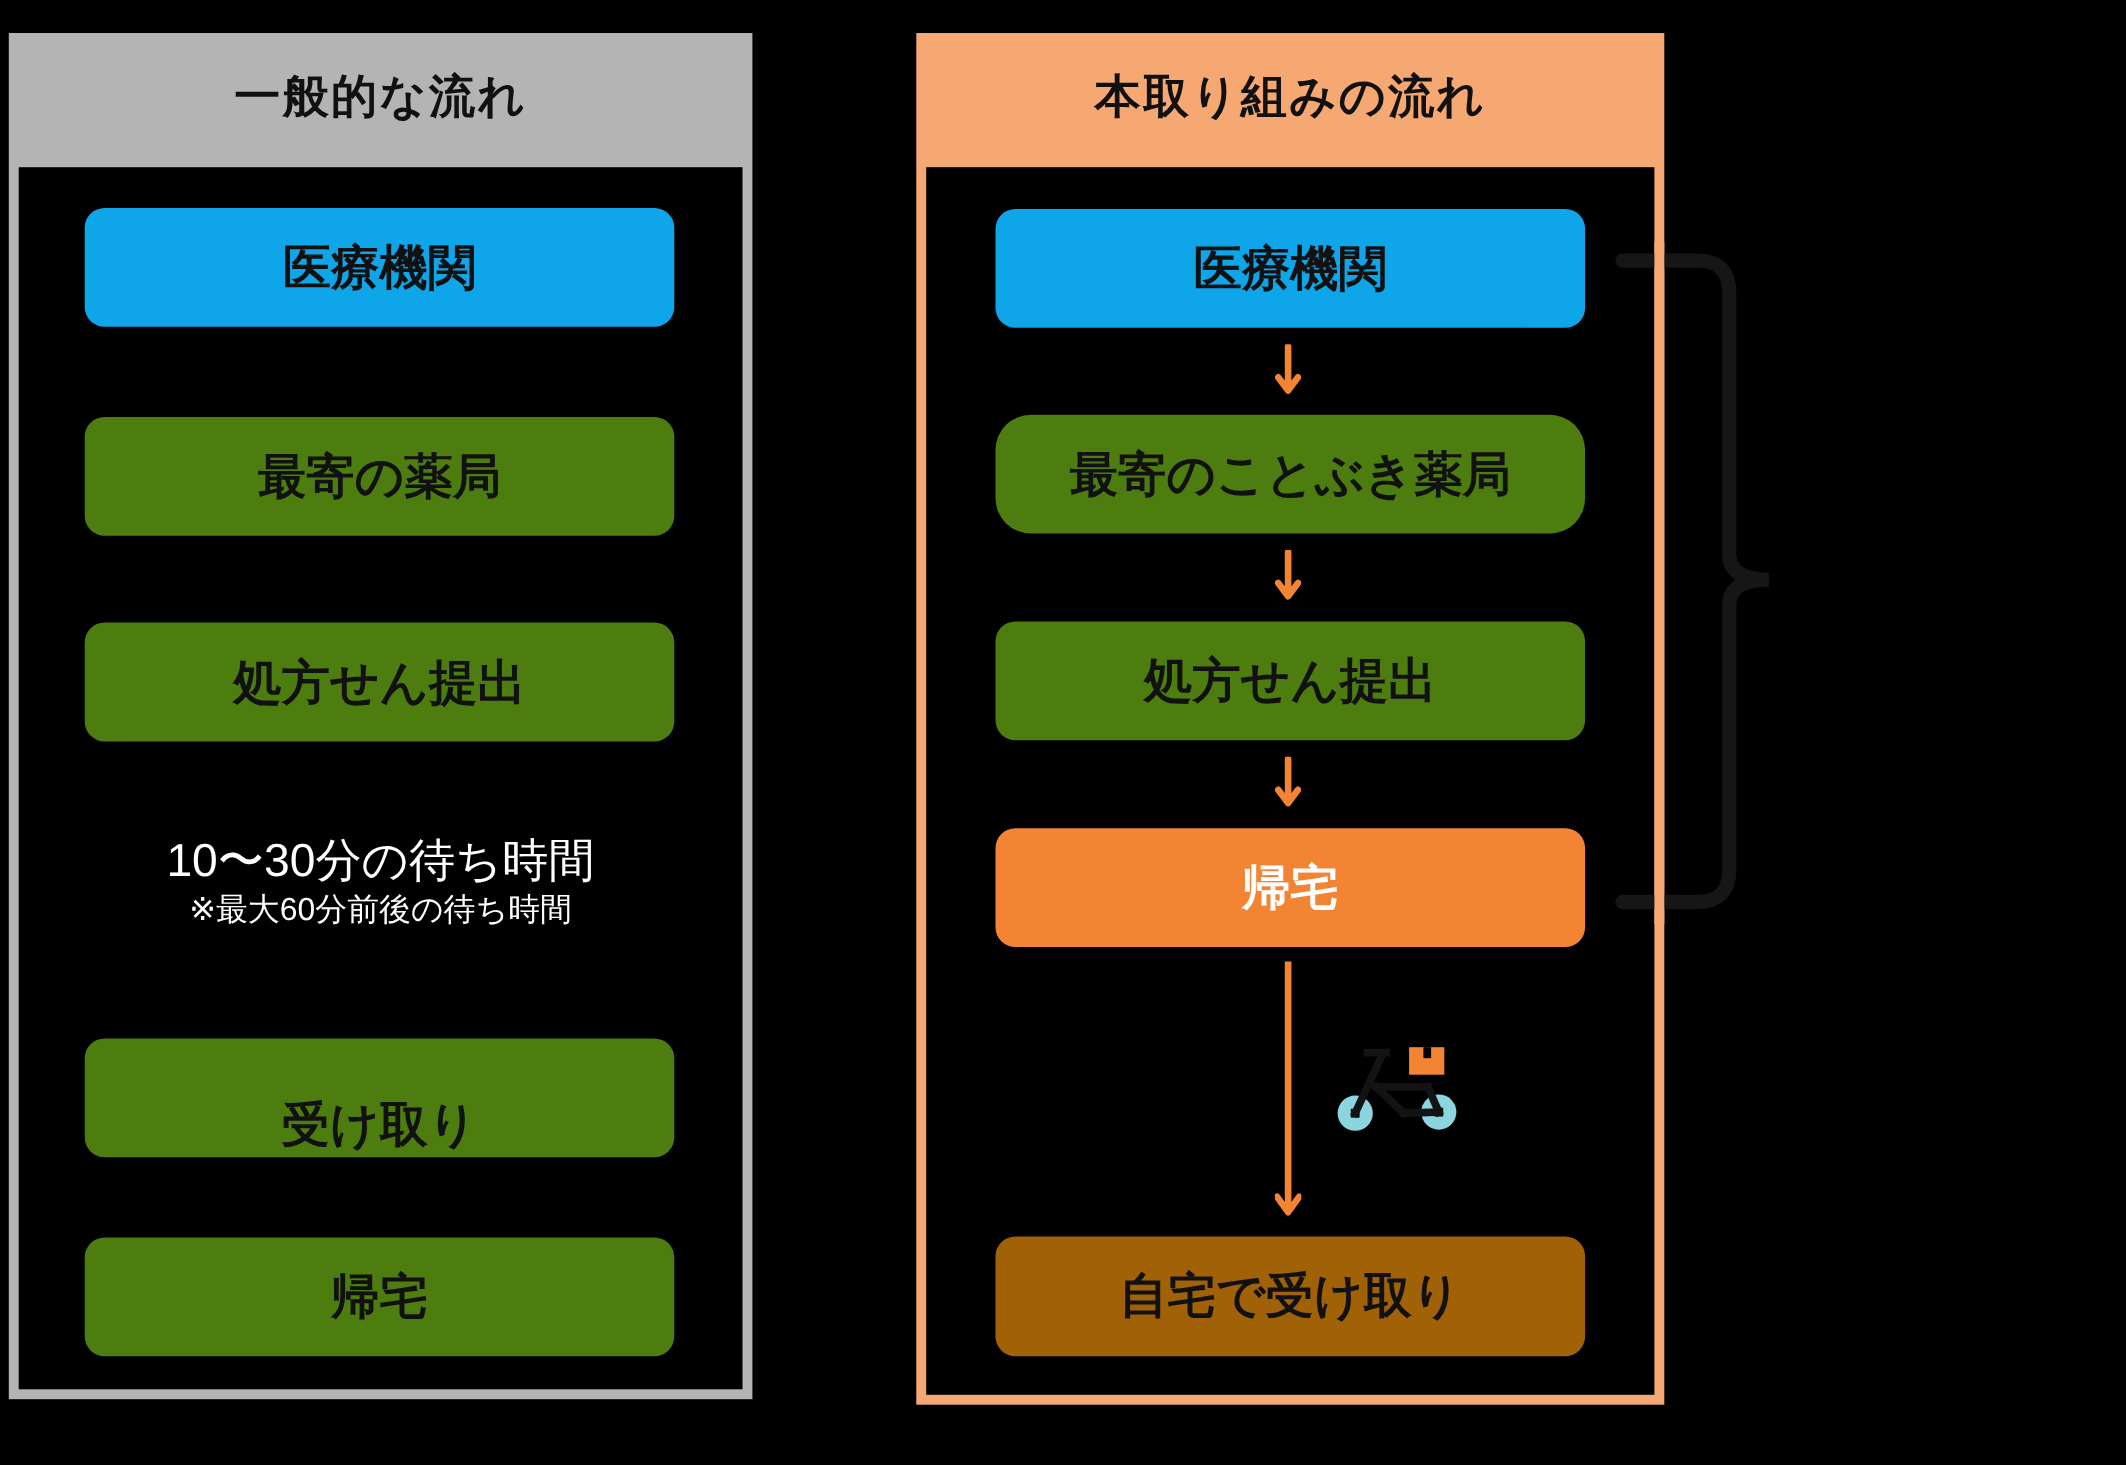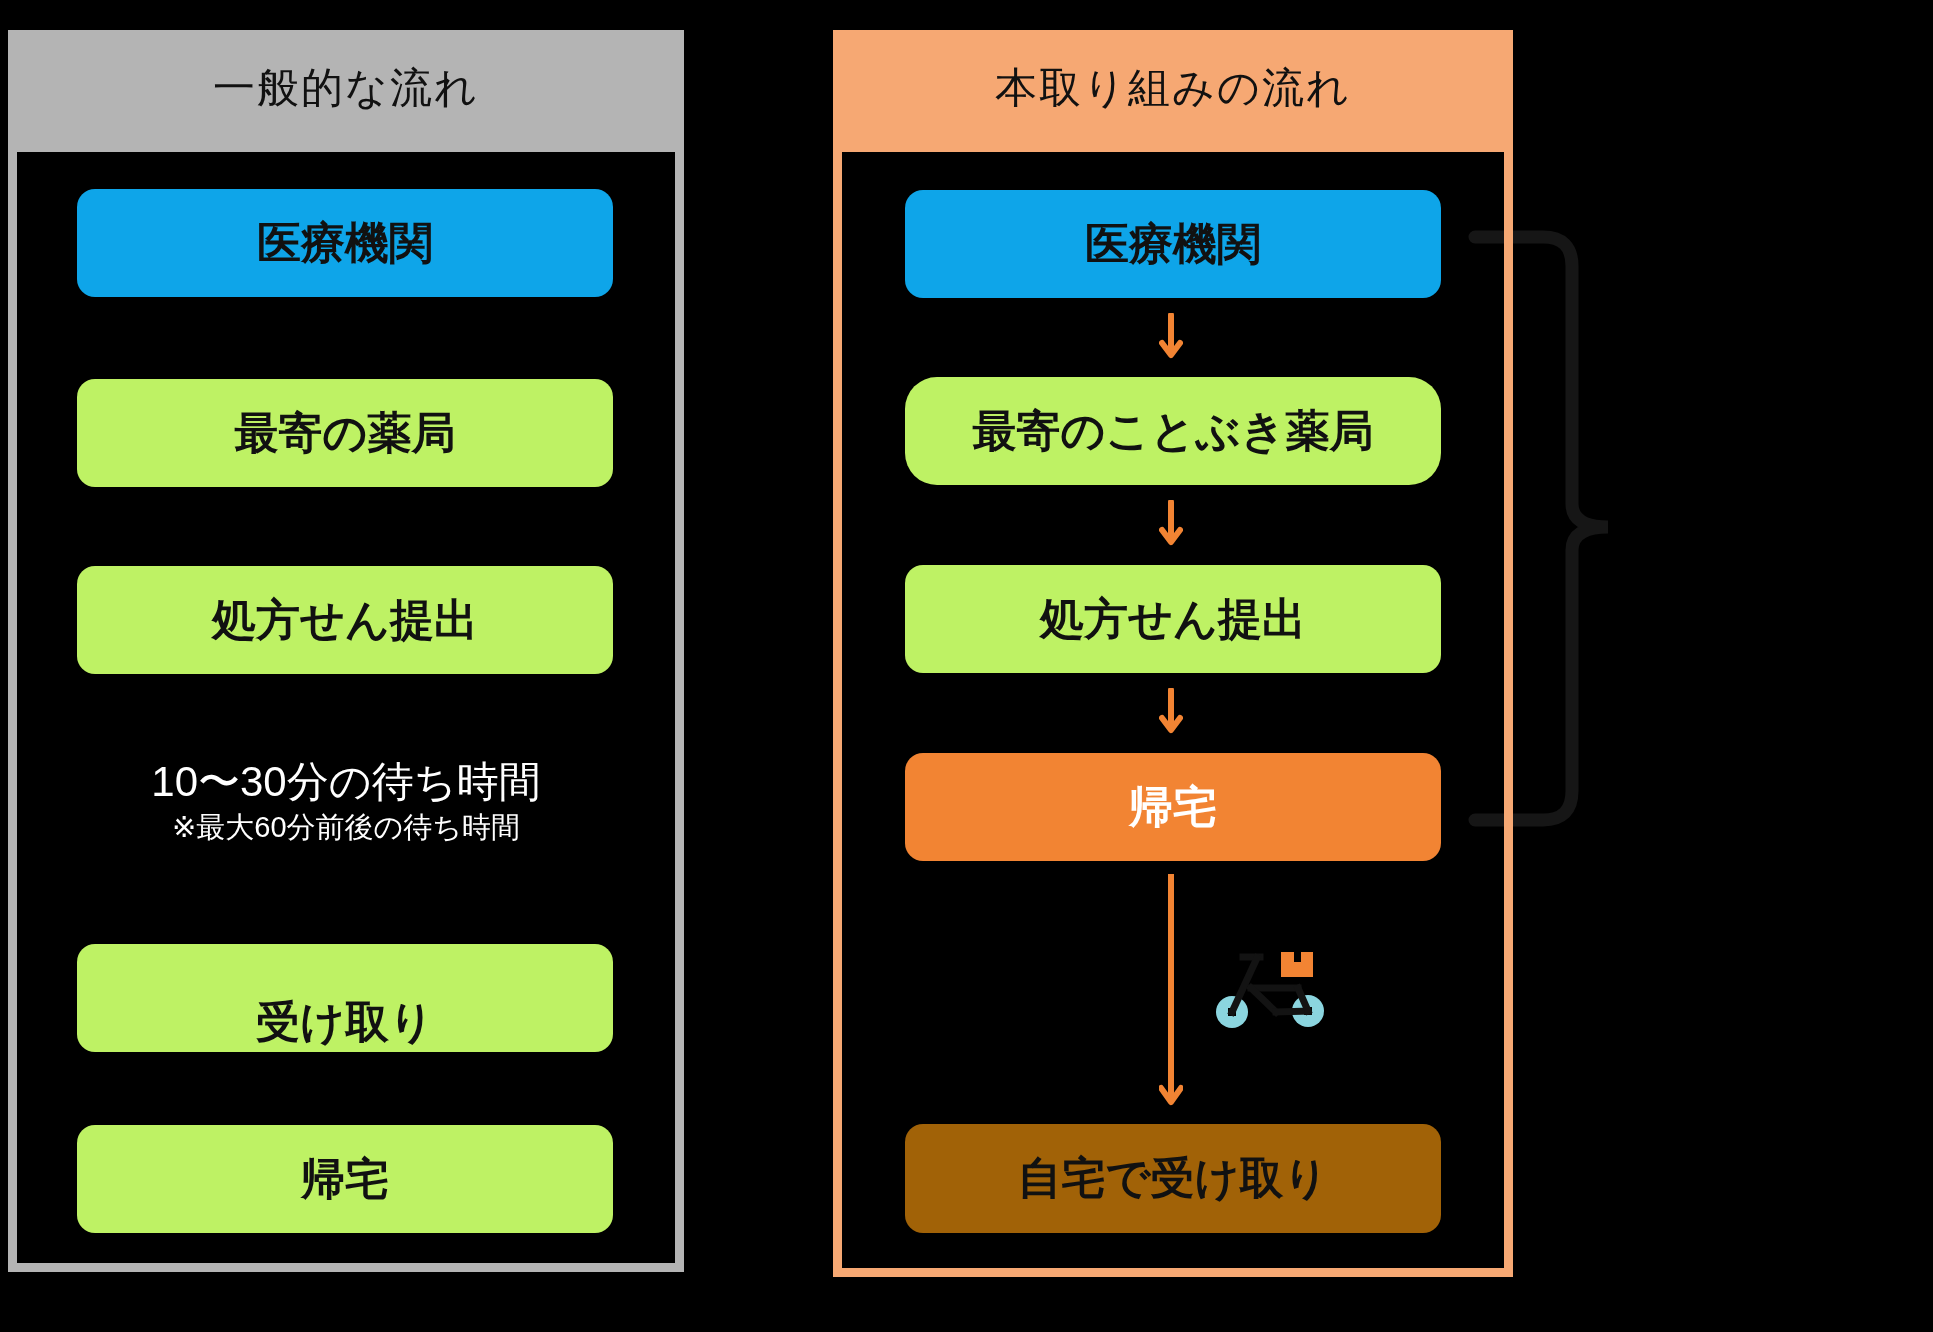--- a/index.html
+++ b/index.html
@@ -5,31 +5,31 @@
   html,body{margin:0;padding:0;background:#000;}
   .stage{
     position:relative;width:1933px;height:1332px;background:#000;overflow:hidden;
     font-family:"Liberation Sans","DejaVu Sans",sans-serif;
   }
   
   .panel{position:absolute;}
   .panel-header{
     position:absolute;top:0;left:0;right:0;height:116px;
     display:flex;align-items:center;justify-content:center;
-    font-size:42px;font-weight:normal;color:#111;letter-spacing:2px;
+    font-size:42px;font-weight:bold;color:#111;letter-spacing:2px;
   }
   .panel-body{position:absolute;left:9px;right:9px;top:122px;bottom:9px;background:#000;}
   .left-panel{left:8px;top:30px;width:676px;height:1242px;background:#B4B4B4;}
   .right-panel{left:833px;top:30px;width:680px;height:1247px;background:#F6A873;}
 
   
   .flow-box{
     position:absolute;width:536px;height:108px;border-radius:18px;
     display:flex;align-items:center;justify-content:center;
-    font-size:44px;font-weight:bold;color:#111;background:#bef264;
+    font-size:44px;font-weight:bold;color:#111;background:#4d7c0f;
   }
   .left-panel .flow-box{left:69px;}
   .right-panel .flow-box{left:72px;}
   .box-blue{background:#0ea5e9;}
   .box-accent{background:#F28433;color:#fff;}
   .box-pale{background:#a16207;}
 
   .lp-box-1{top:159px;} .lp-box-2{top:349px;} .lp-box-3{top:536px;}
   .lp-box-4{top:914px;align-items:flex-end;} .lp-box-5{top:1095px;}
 

